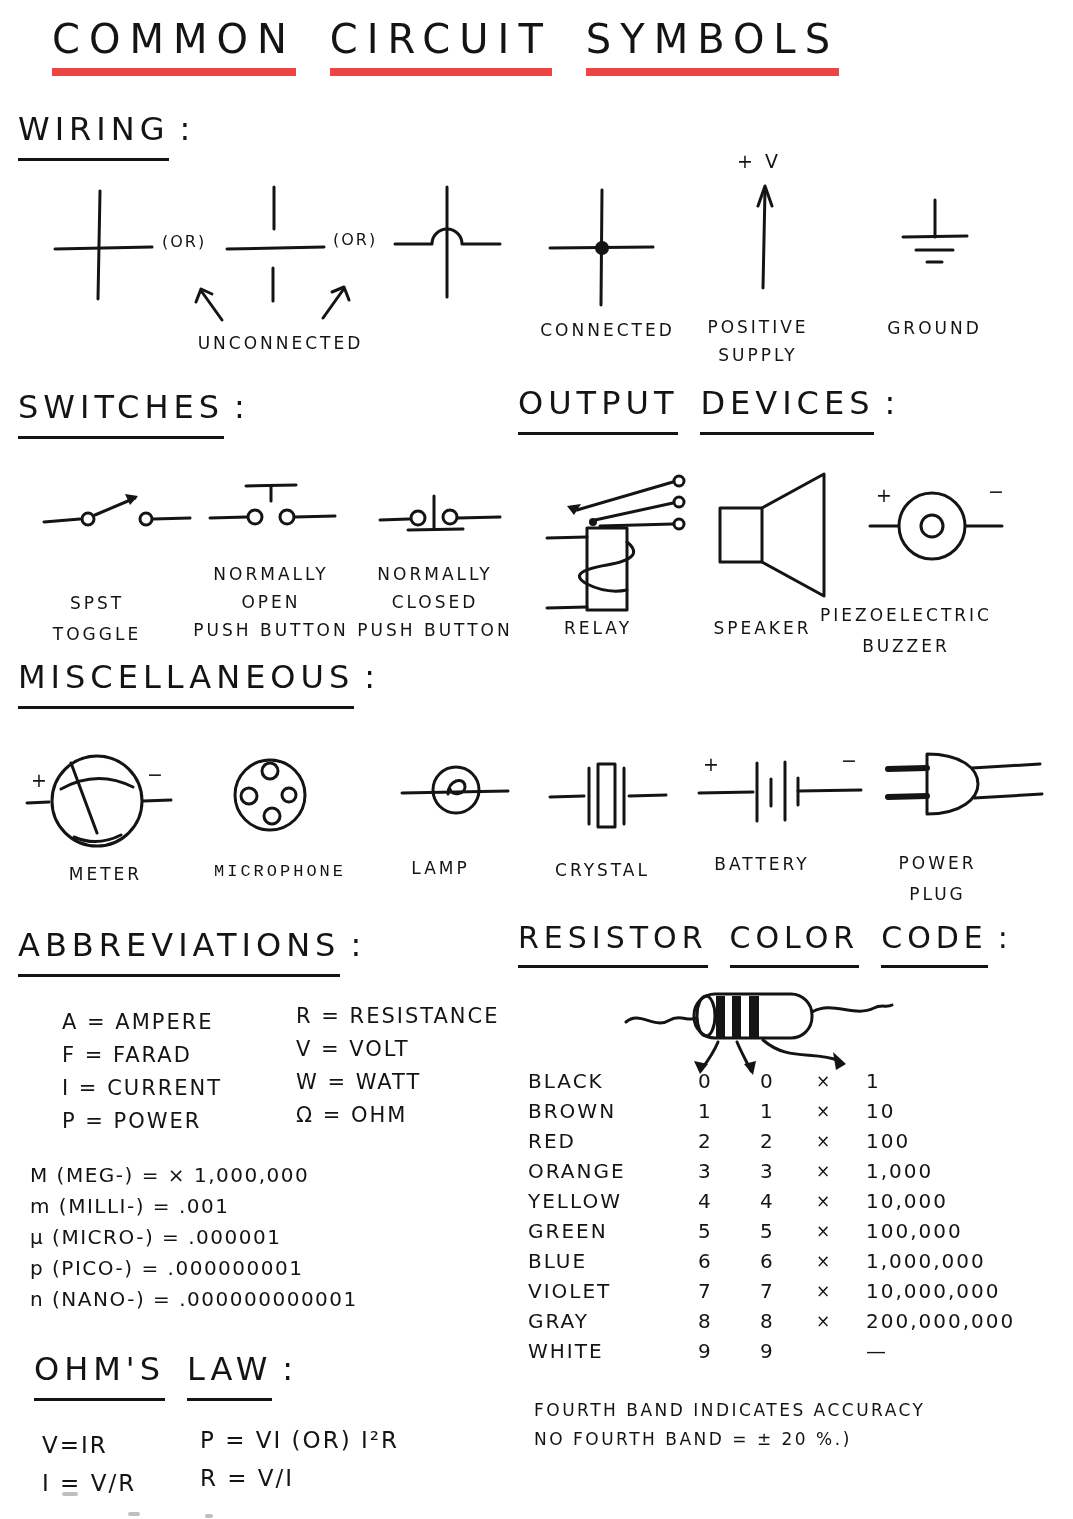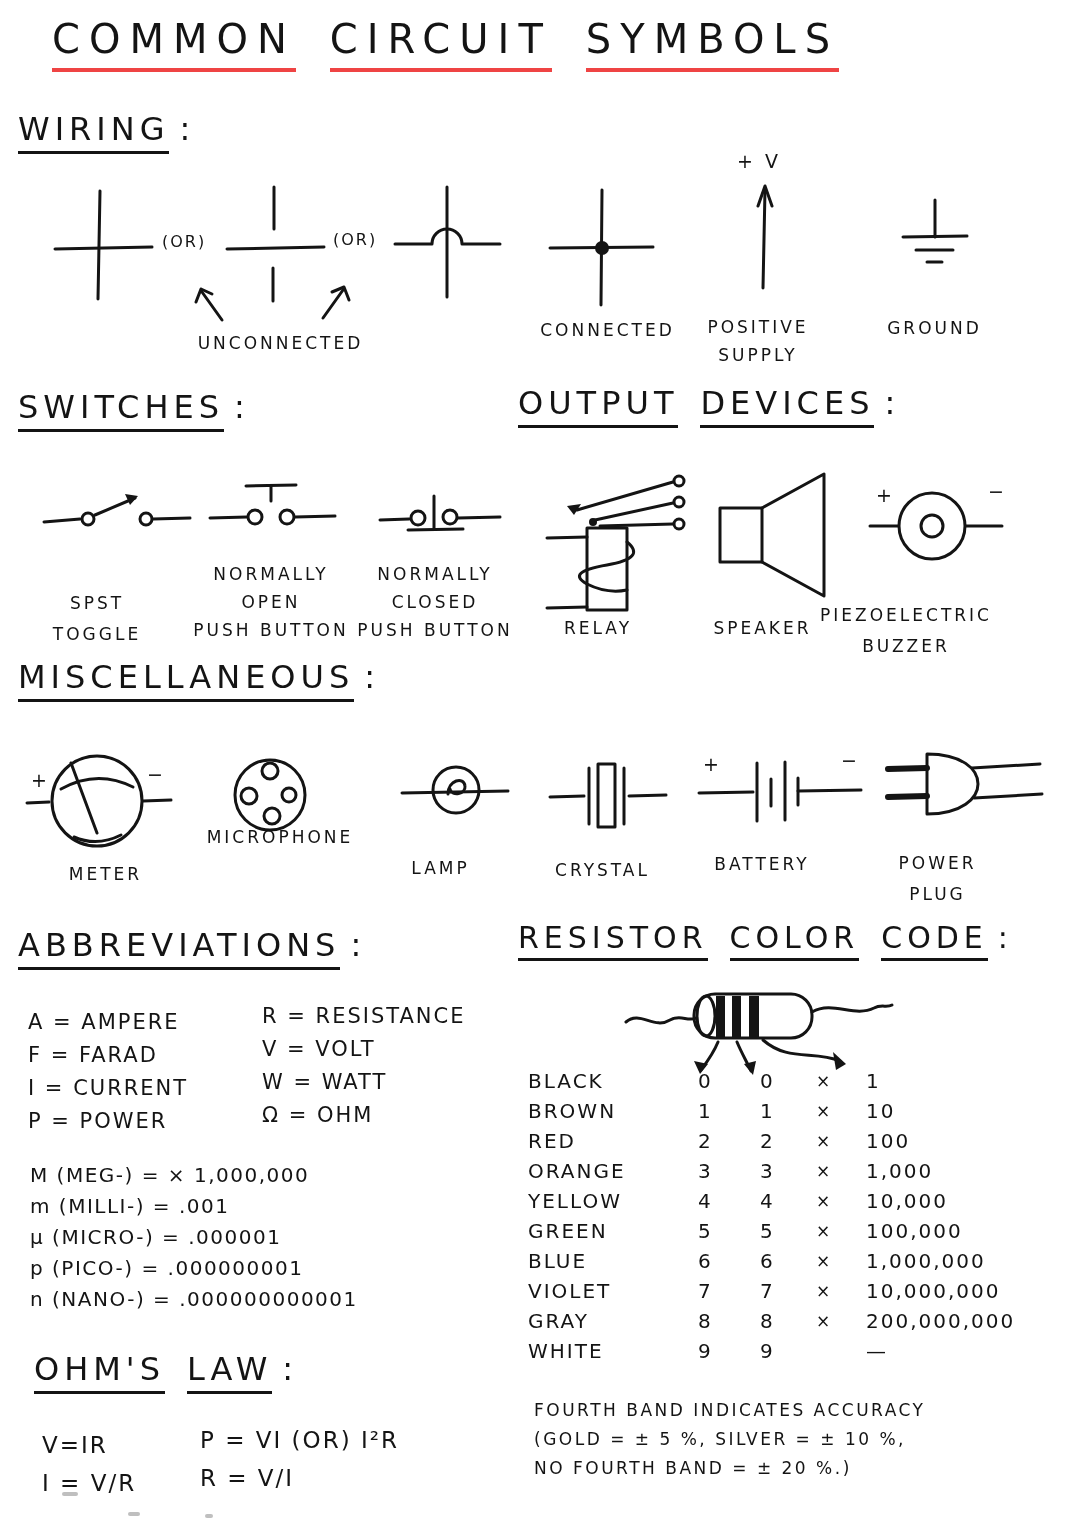--- a/index.html
+++ b/index.html
@@ -1,27 +1,27 @@
 <!DOCTYPE html>
 <html><head>
 <meta charset="utf-8">
 <style>
   html,body{margin:0;padding:0;background:#f2f2f2;}
   #page{position:relative;width:1073px;height:1519px;background:#ffffff;overflow:hidden;
         font-family:"DejaVu Sans",sans-serif;color:#141414;}
   .abs{position:absolute;}
   .hw{font-family:"DejaVu Sans",sans-serif;color:#141414;white-space:nowrap;}
   .title{font-size:40px;letter-spacing:9px;}
-  .title .word{display:inline-block;border-bottom:4px solid #ef4444;padding-bottom:6px;margin-right:34px;}
+  .title .word{display:inline-block;border-bottom:8px solid #ef4444;padding-bottom:6px;margin-right:34px;}
   .heading{font-size:32px;letter-spacing:5px;}
-  .heading .word{display:inline-block;border-bottom:3px solid #141414;padding-bottom:3px;margin-right:22px;}
+  .heading .word{display:inline-block;border-bottom:3px solid #141414;padding-bottom:10px;margin-right:22px;}
   .heading .colon{display:inline-block;margin-left:-12px;}
   .label{font-size:17px;letter-spacing:3px;line-height:28px;text-align:center;}
   .small{font-size:16px;letter-spacing:2px;}
-  .abbr{font-size:21px;letter-spacing:2px;line-height:33px;}
+  .abbr{font-size:21px;letter-spacing:2px;line-height:33px;margin-left:34px;}
   .mult{font-size:20px;letter-spacing:1.5px;line-height:31px;}
   .formula{font-size:23px;letter-spacing:2px;line-height:38px;}
   .note{font-size:17px;letter-spacing:2.5px;line-height:29px;}
   .ctable{display:flex;flex-direction:column;font-size:20px;letter-spacing:2px;}
   .crow{display:flex;height:30px;align-items:center;}
   .crow .cname{width:170px;}
   .crow .cd1{width:62px;}
   .crow .cd2{width:56px;}
   .crow .cx{width:50px;font-size:17px;}
   .crow .cmult{flex:1;}
@@ -222,21 +222,21 @@
   </svg>
   <svg class="abs sym" style="left:880px;top:748px;" width="168" height="78" viewBox="0 0 168 78">
     <line x1="8" y1="21" x2="47" y2="20" style="stroke-width:6"></line>
     <line x1="8" y1="49" x2="47" y2="48" style="stroke-width:6"></line>
     <path d="M47,6 L47,66 C82,66 98,50 98,36 C98,21 82,6 47,6 Z"></path>
     <line x1="92" y1="20" x2="160" y2="16"></line>
     <line x1="94" y1="50" x2="162" y2="46"></line>
   </svg>
 
   <div class="abs hw label" style="left:48px;top:860px;width:115px;">METER</div>
-  <div class="abs hw label" style="left:205px;top:823px;width:150px;">MICROPHONE</div>
+  <div class="abs hw label" style="left:205px;top:858px;width:150px;font-family:Liberation Mono, monospace;">MICROPHONE</div>
   <div class="abs hw label" style="left:398px;top:854px;width:85px;">LAMP</div>
   <div class="abs hw label" style="left:545px;top:856px;width:115px;">CRYSTAL</div>
   <div class="abs hw label" style="left:702px;top:850px;width:120px;">BATTERY</div>
   <div class="abs hw label" style="left:890px;top:848px;width:95px;line-height:31px;">
     <div>POWER</div>
     <div>PLUG</div>
   </div>
 
   <div class="abs hw heading" style="left:18px;top:926px;">
     <span class="word">ABBREVIATIONS</span><span class="colon">:</span>
@@ -361,21 +361,20 @@
         <span class="cname">WHITE</span>
         <span class="cd1">9</span>
         <span class="cd2">9</span>
         <span class="cx"></span>
         <span class="cmult">—</span>
       </div>
   </div>
 
   <div class="abs hw note" style="left:534px;top:1396px;">
     <div>FOURTH BAND INDICATES ACCURACY</div>
-    <div>(GOLD = ± 5 %,  SILVER = ± 10 %,</div>
     <div>NO FOURTH BAND = ± 20 %.)</div>
   </div>
 
   <div class="abs smudge" style="left:62px;top:1492px;width:16px;"></div>
   <div class="abs smudge" style="left:128px;top:1512px;width:12px;"></div>
   <div class="abs smudge" style="left:205px;top:1514px;width:8px;"></div>
 
 </div>
 
 </body></html>

